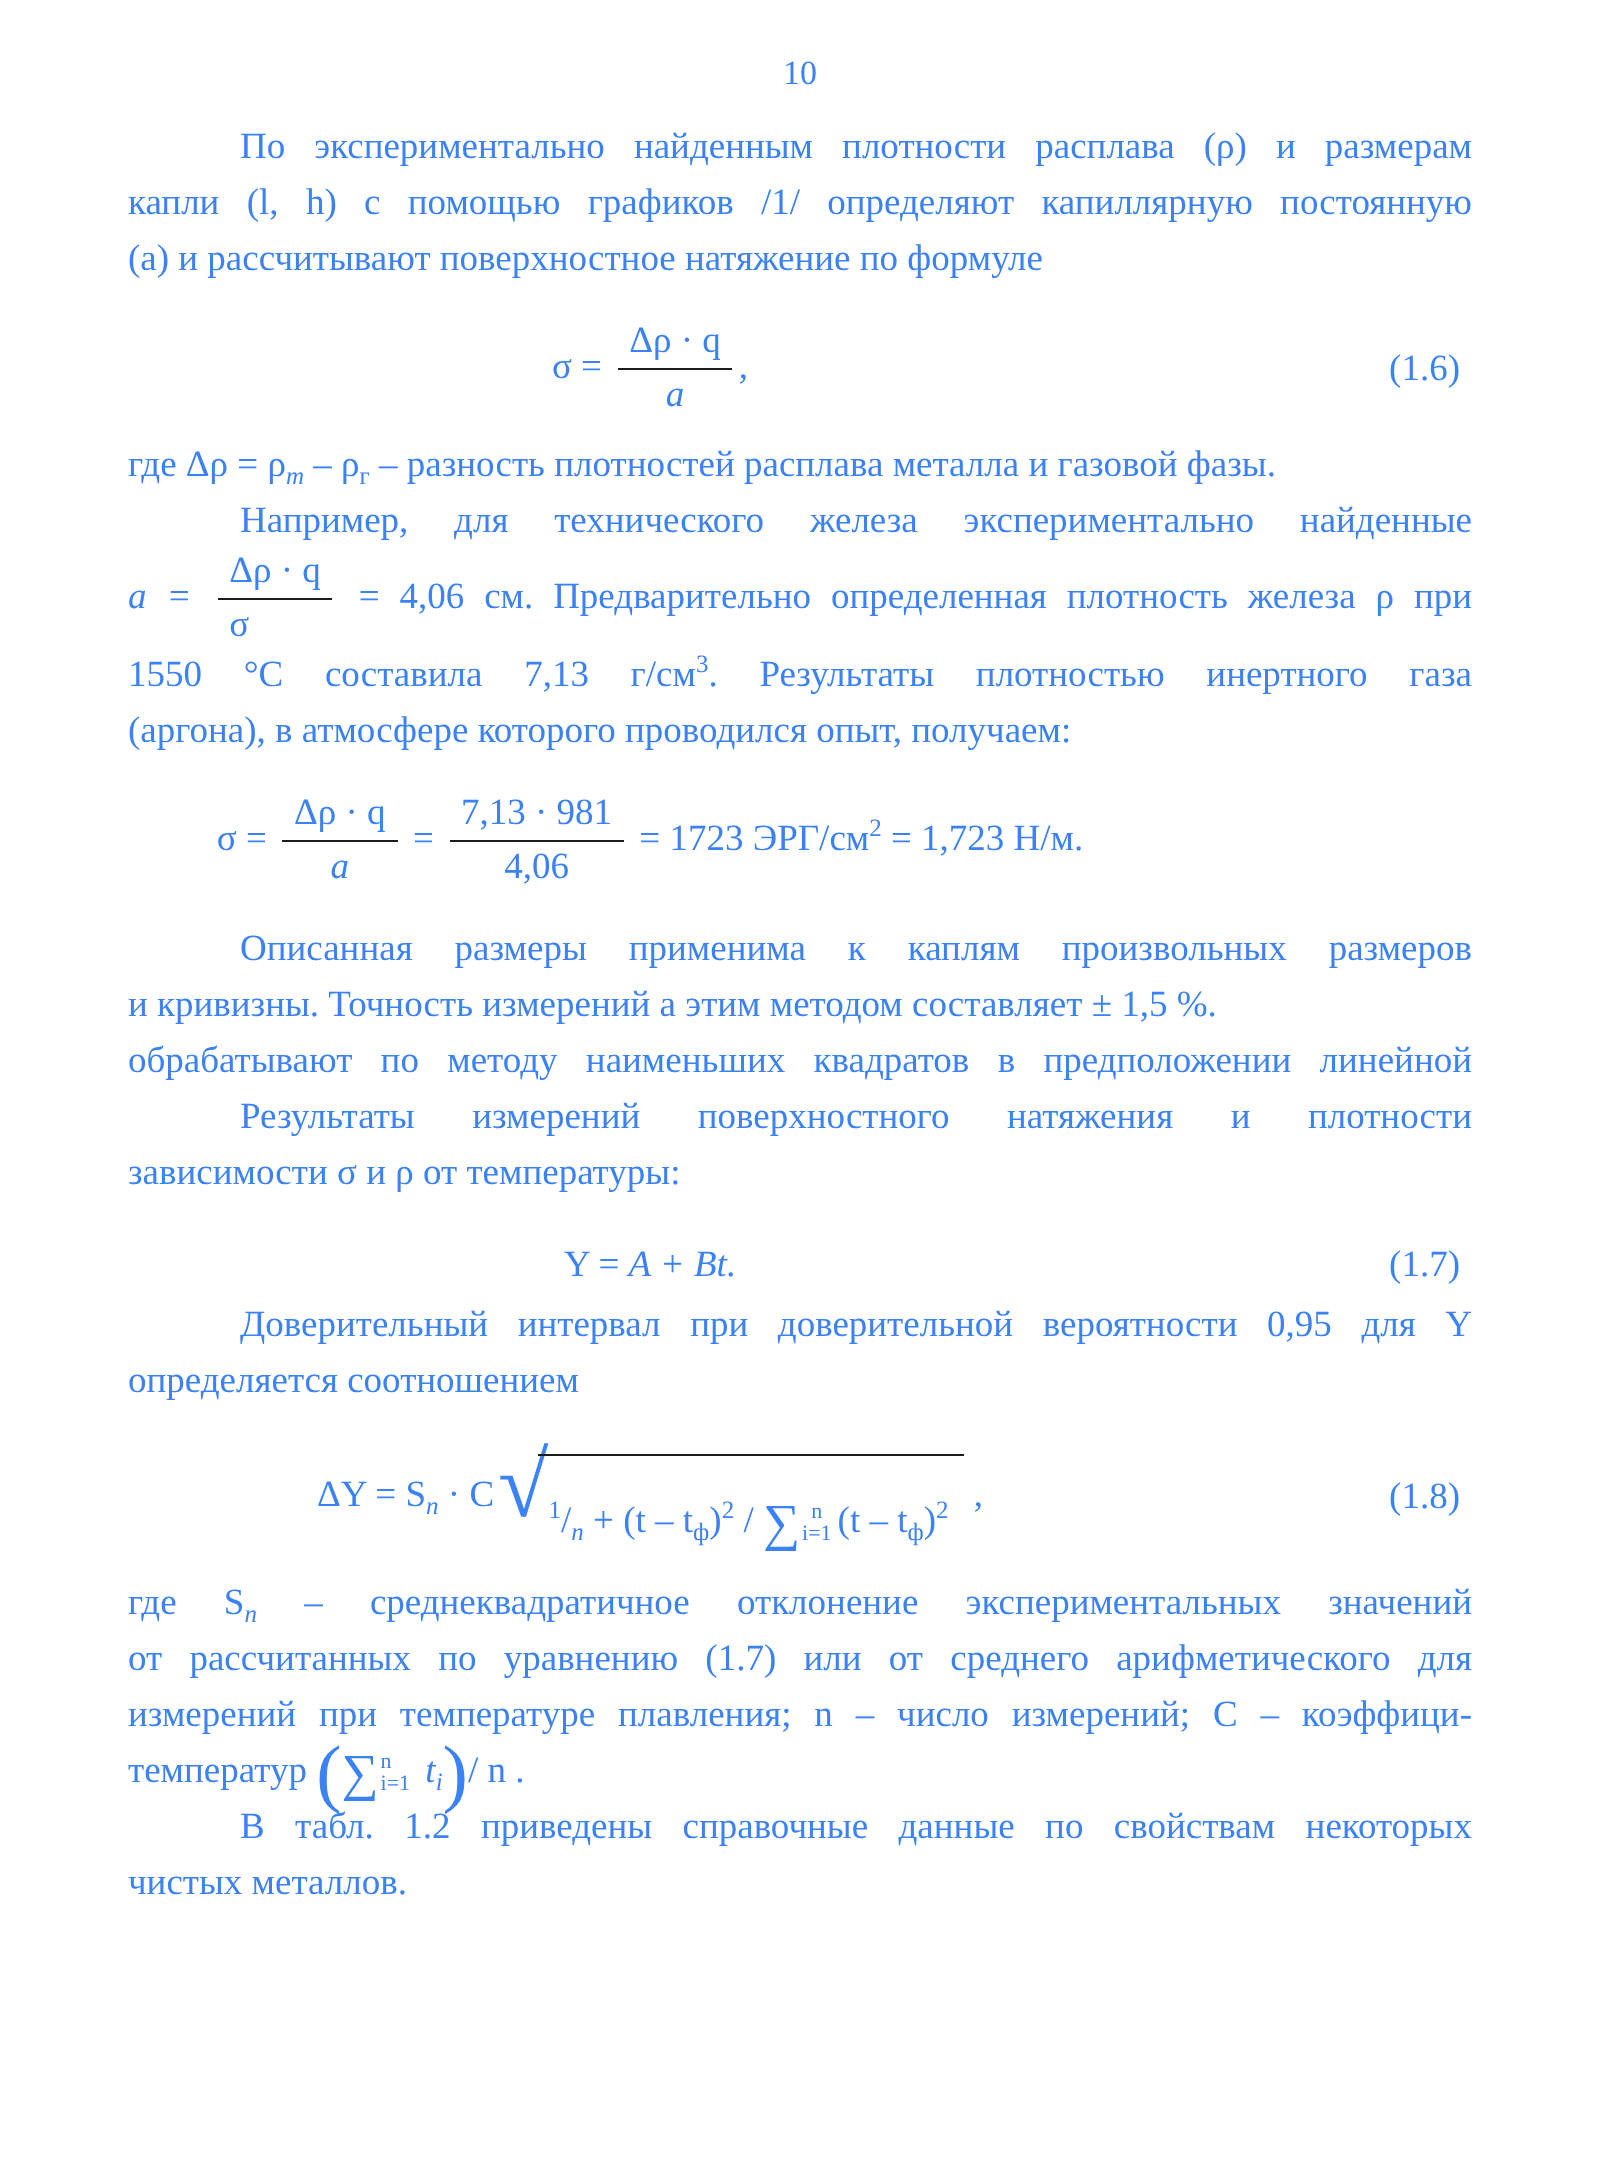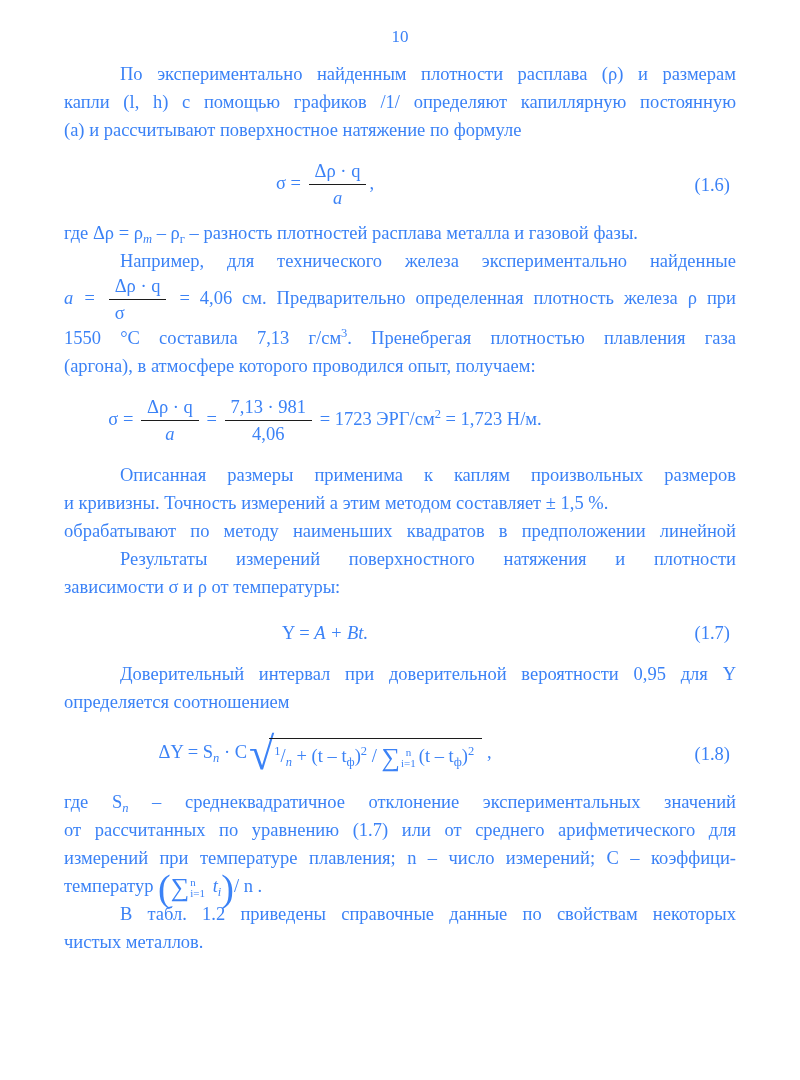--- a/index.html
+++ b/index.html
@@ -20,30 +20,30 @@
   .line.left { text-align-last:left; }
   .line.ind { text-indent:56px; }
   .it { font-style:italic; }
   .sb { font-size:12.5px; vertical-align:-4px; line-height:0; }
   .sp { font-size:12.5px; vertical-align:7px; line-height:0; }
   
   .eq { position:relative; text-align:center; text-align-last:center; padding-right:150px; }
   .eq .eqno { position:absolute; right:6px; top:50%; transform:translateY(-50%); }
   .eq16 { margin:16px 0 10px; }
   .eqiron { margin:16px 0 16px; }
-  .eq17 { margin:18px 0 13px; }
+  .eq17 { margin:18px 0 2px; }
   .eq18 { margin:18px 0 14px; }
   
   .fr { display:inline-block; vertical-align:middle; text-align:right; padding:0 3px; line-height:22px; }
   .fr .fn { display:block; padding:0 6px 2px; border-bottom:1.4px solid #1c1c1c; }
   .fr .fd { display:block; padding:2px 6px 0; }
   
   .sqrt { display:inline-flex; align-items:flex-start; vertical-align:middle; margin-left:2px; }
   .rad { font-size:46px; line-height:40px; margin-right:-5px; font-weight:400; }
-  .radb { display:inline-block; border-top:1.6px solid #1c1c1c; padding:4px 8px 0 5px; margin-top:4px; line-height:26px; white-space:nowrap; }
+  .radb { display:inline-block; border-top:1.6px solid #1c1c1c; padding:20px 8px 0 5px; margin-top:4px; line-height:26px; white-space:nowrap; }
   
   .sig { font-size:26px; line-height:20px; vertical-align:middle; }
   .lims { display:inline-flex; flex-direction:column; vertical-align:middle; font-size:11px; line-height:11px; text-align:left; margin:0 3px 0 1px; }
   
   .bp { font-size:38px; line-height:20px; vertical-align:middle; font-weight:300; }
 </style>
 </head>
 <body>
 
 <div class="page">
@@ -64,21 +64,21 @@
   <div class="line left">
     <span>где Δρ = ρ</span><span class="sb it">m</span><span> – ρ</span><span class="sb">г</span><span> – разность плотностей расплава металла и газовой фазы.</span>
   </div>
 
   <div>
     <div class="line ind">Например, для технического железа экспериментально найденные</div>
     <div class="line">
       <span class="it">a = </span><span class="fr"><span class="fn">Δρ · q</span><span class="fd">σ</span></span><span> = 4,06 см. Предварительно определенная плотность железа ρ при</span>
     </div>
     <div class="line">
-      <span>1550 °С составила 7,13 г/см</span><span class="sp">3</span><span>. Пренебрегая плотностью плавления газа</span>
+      <span>1550 °С составила 7,13 г/см</span><span class="sp">3</span><span>. Результаты плотностью инертного газа</span>
     </div>
     <div class="line left">(аргона), в атмосфере которого проводился опыт, получаем:</div>
   </div>
 
   <div class="eq eqiron">
     <span>σ = </span><span class="fr"><span class="fn">Δρ · q</span><span class="fd it">a</span></span><span> = </span><span class="fr"><span class="fn">7,13 · 981</span><span class="fd">4,06</span></span><span> = 1723 ЭРГ/см</span><span class="sp">2</span><span> = 1,723 Н/м.</span>
   </div>
 
   <div>
     <div class="line ind">Описанная размеры применима к каплям произвольных размеров</div>

